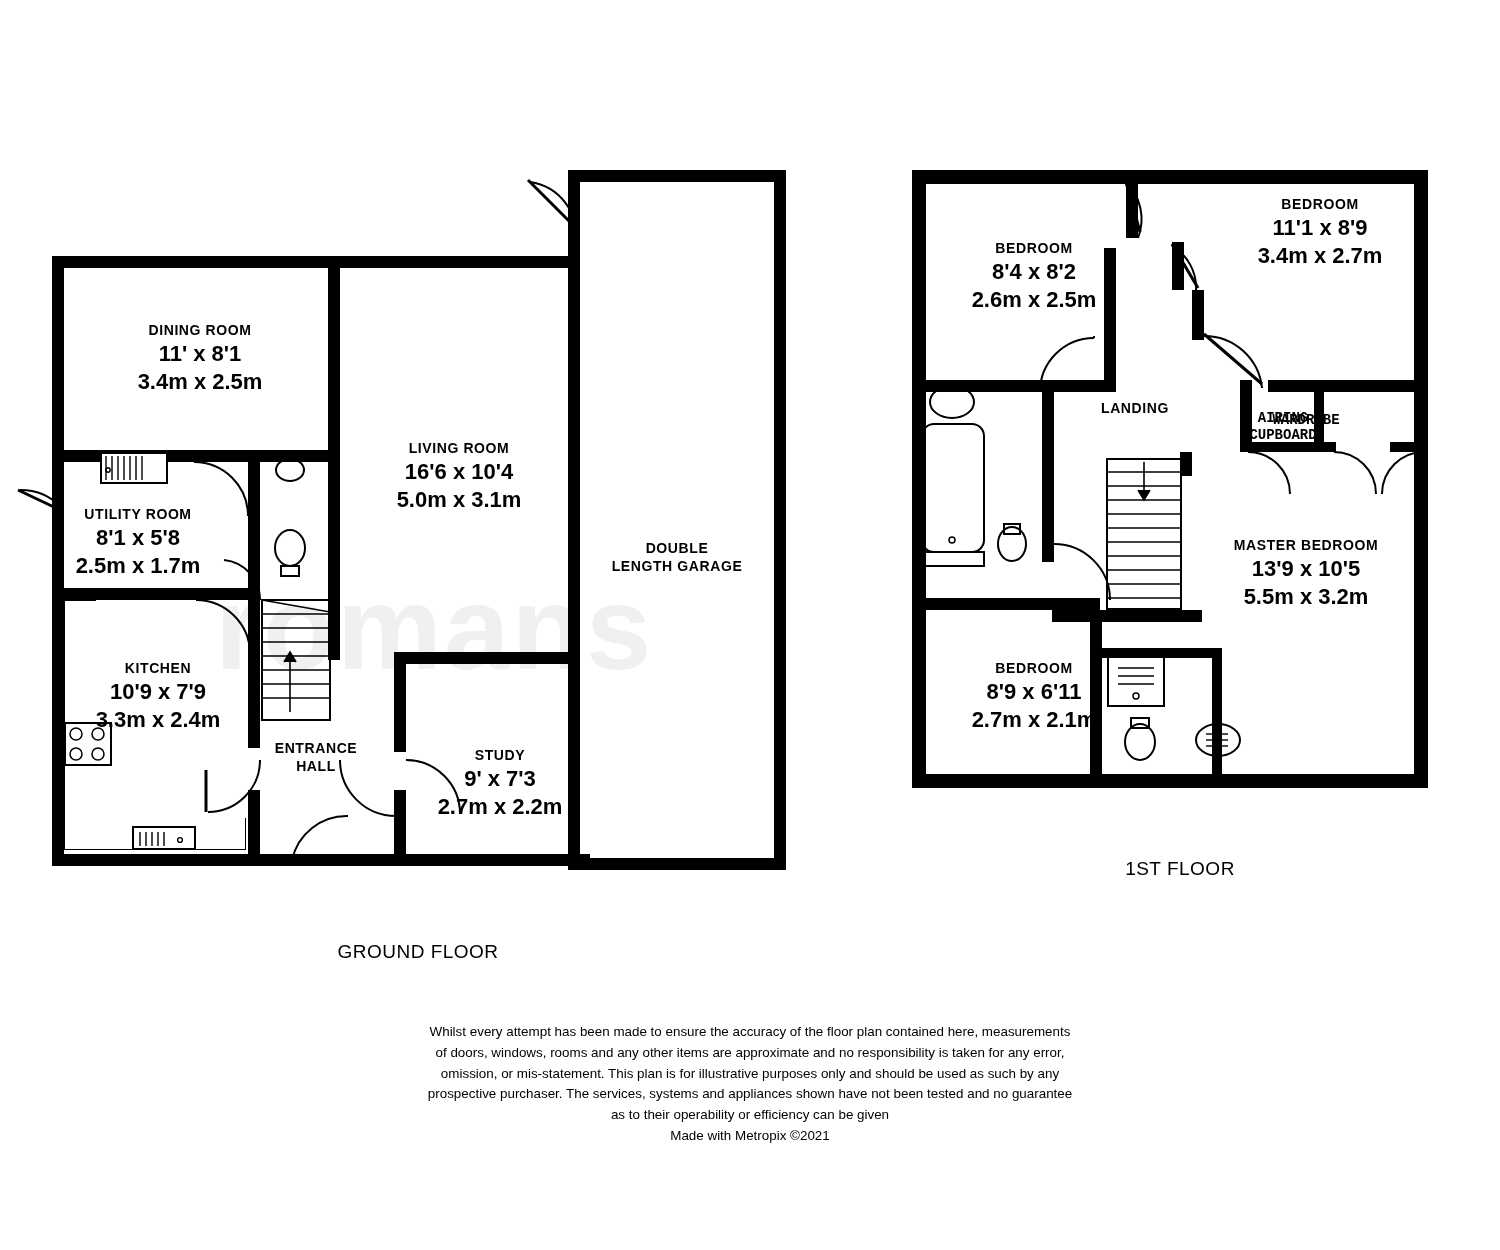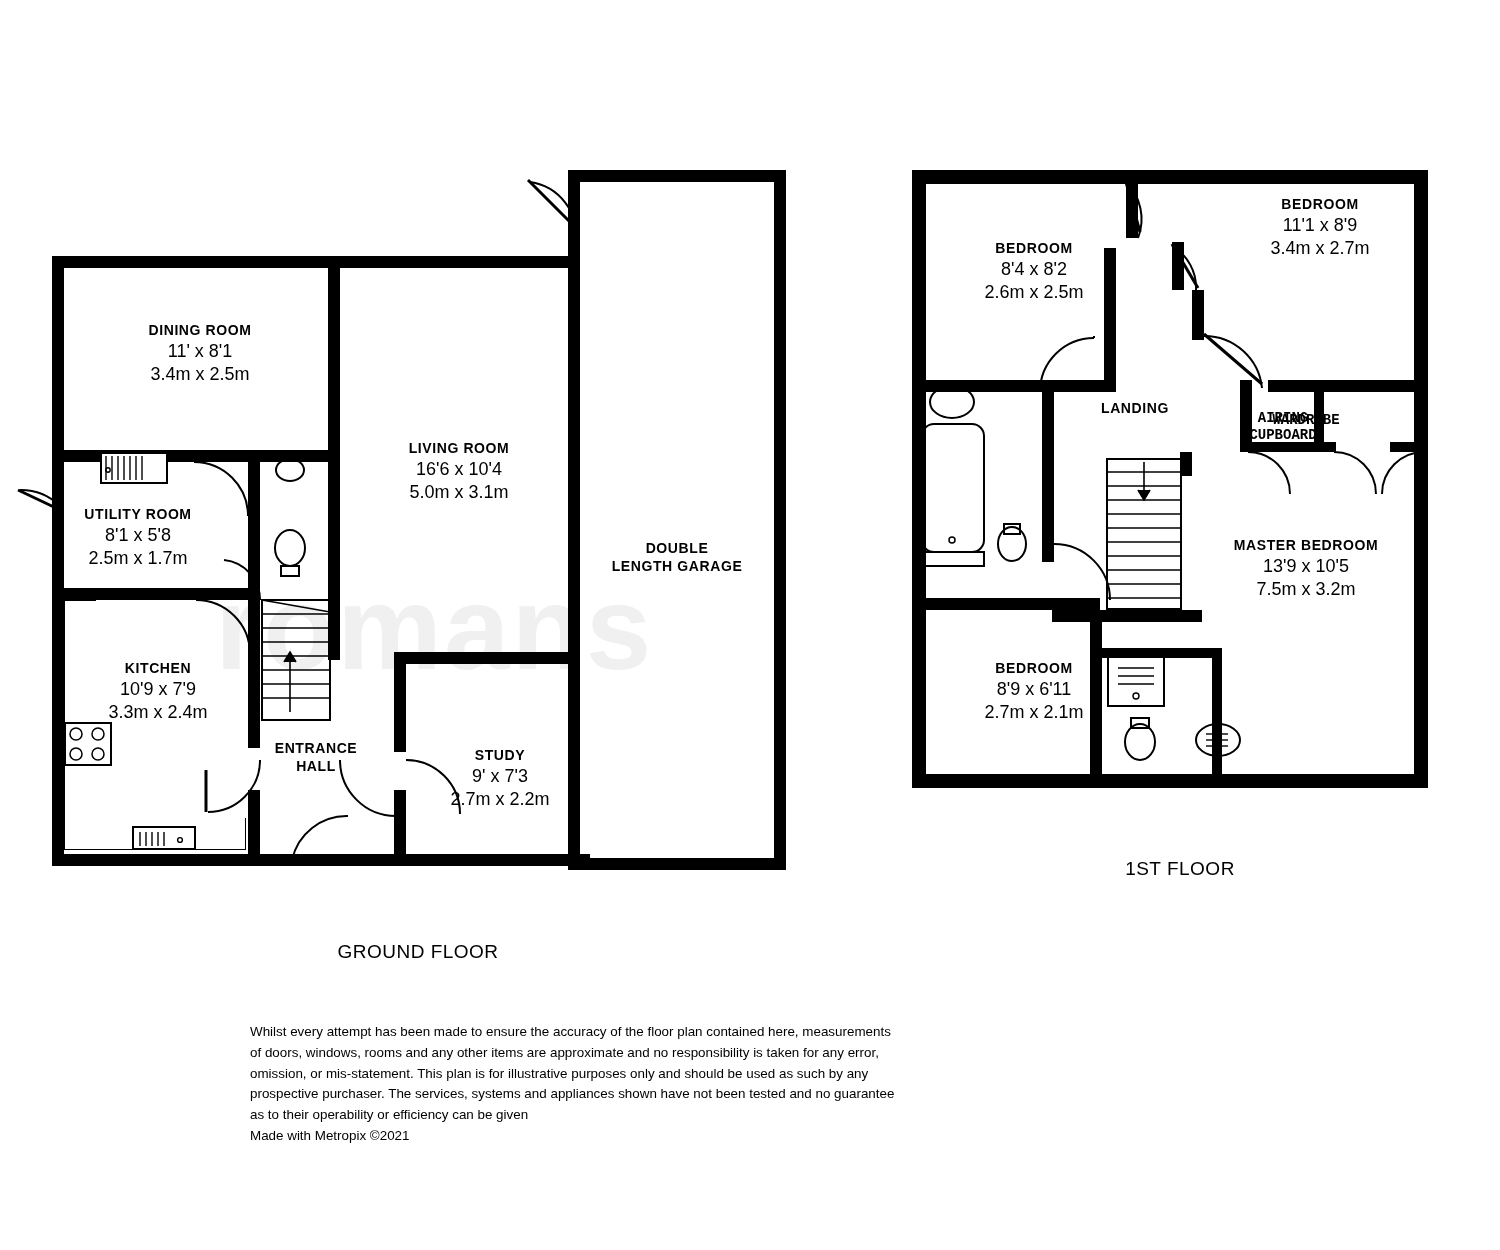--- a/index.html
+++ b/index.html
@@ -34,22 +34,22 @@
     text-align: center;
     line-height: 1.28;
     white-space: nowrap;
   }
   .rname {
     font-size: 14px;
     font-weight: bold;
     letter-spacing: 0.6px;
   }
   .rdim {
-    font-size: 18px;
-    font-weight: normal;
+    font-size: 22px;
+    font-weight: bold;
   }
   .small-room {
     font-size: 14px;
     font-weight: bold;
     line-height: 1.18;
     font-family: Liberation Mono, monospace;
   }
   .floor-label {
     position: absolute;
     font-size: 19px;
@@ -62,21 +62,21 @@
     font-weight: bold;
     color: #f0f0f0;
     letter-spacing: 2px;
     user-select: none;
   }
   .disclaimer {
     position: absolute;
     left: 250px;
     top: 1022px;
     width: 1000px;
-    text-align: left;
+    text-align: center;
     font-size: 13.4px;
     line-height: 1.55;
     color: #000;
   }
   .fixture {
     position: absolute;
     box-sizing: border-box;
     border: 2px solid #000;
     background: #fff;
   }
@@ -384,21 +384,21 @@
 
   <div class="label" style="left:1210px; top:196px; width:220px;">
     <div class="rname">BEDROOM</div>
     <div class="rdim">11'1 x 8'9</div>
     <div class="rdim">3.4m x 2.7m</div>
   </div>
 
   <div class="label" style="left:1198px; top:537px; width:216px;">
     <div class="rname">MASTER BEDROOM</div>
     <div class="rdim">13'9 x 10'5</div>
-    <div class="rdim">7.5m x 3.2m</div>
+    <div class="rdim">5.5m x 3.2m</div>
   </div>
 
   <div class="label" style="left:898px; top:660px; width:272px;">
     <div class="rname">BEDROOM</div>
     <div class="rdim">8'9 x 6'11</div>
     <div class="rdim">2.7m x 2.1m</div>
   </div>
 
   <div class="label" style="left:1022px; top:400px; width:226px;">
     <div class="rname">LANDING</div>

